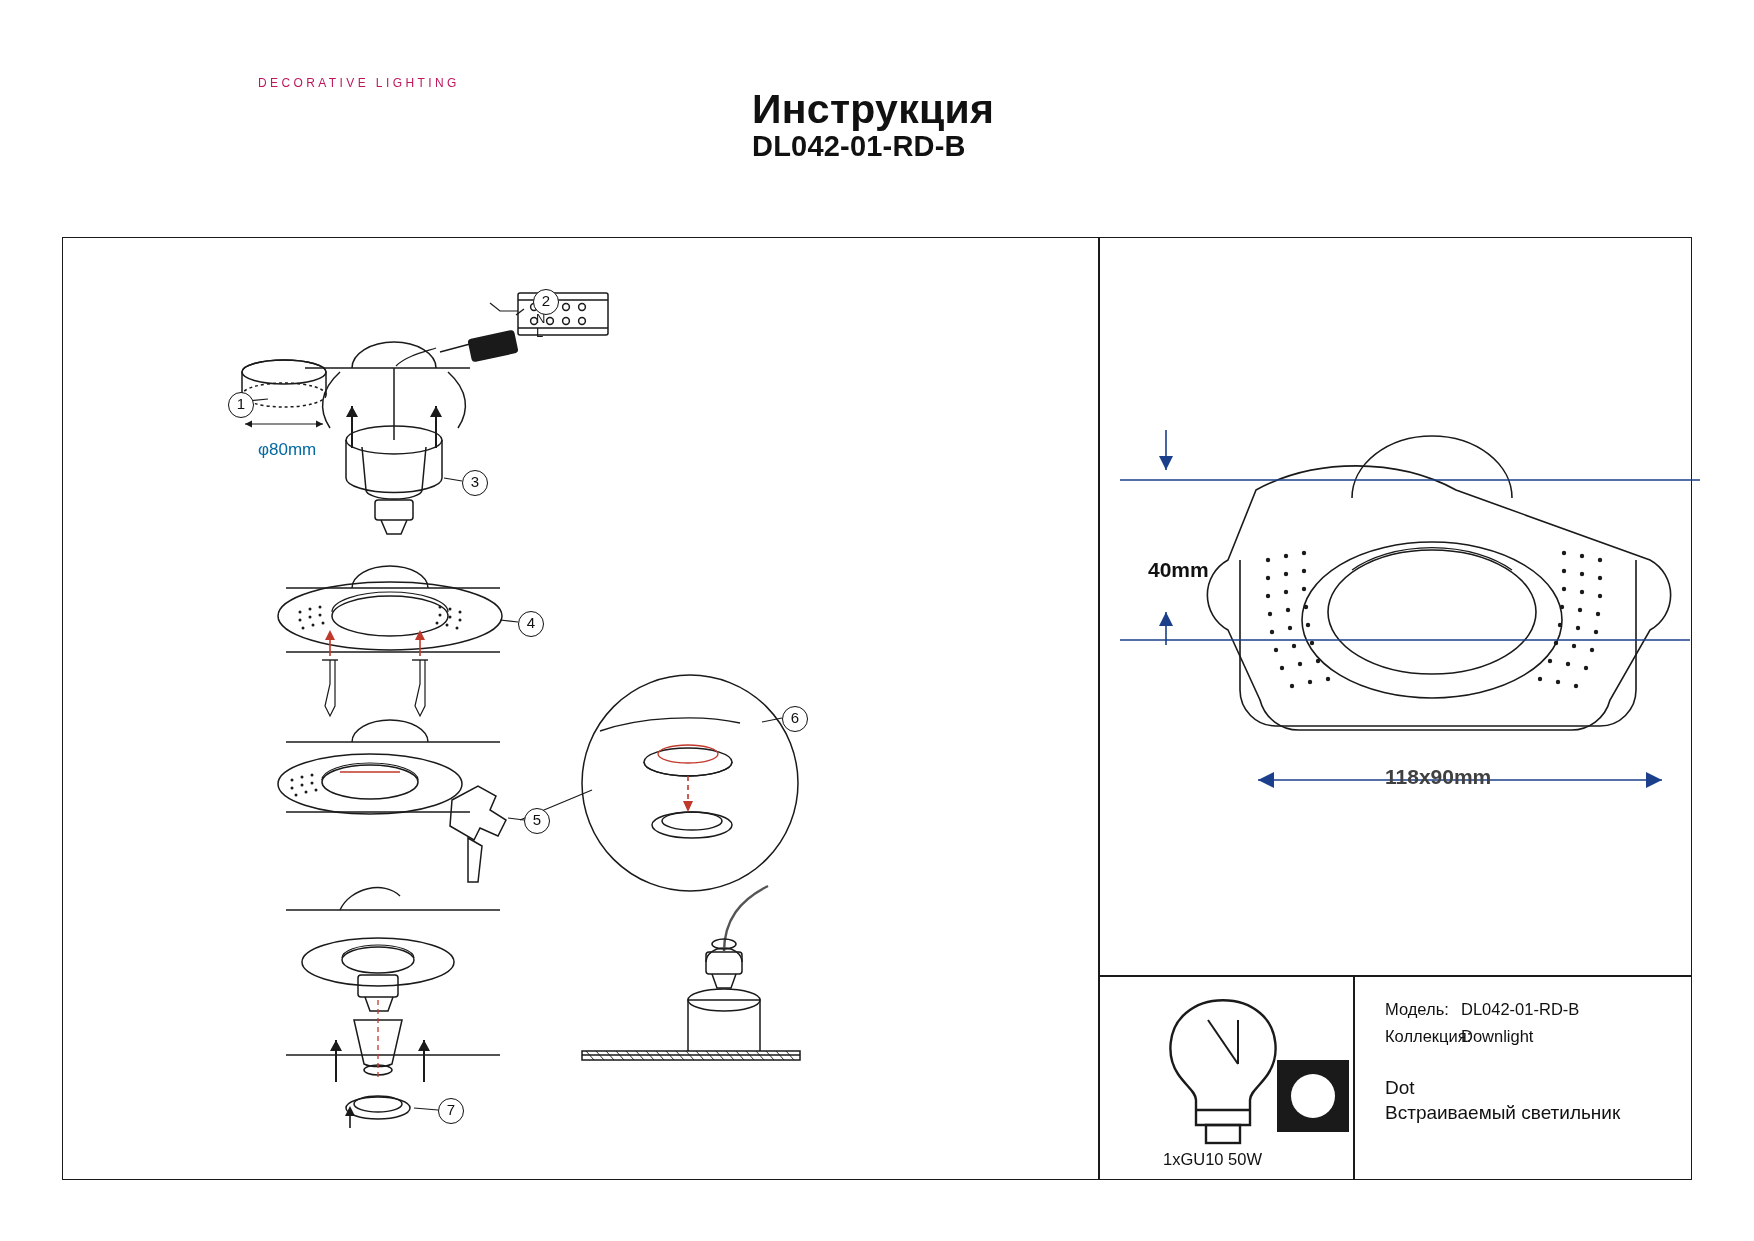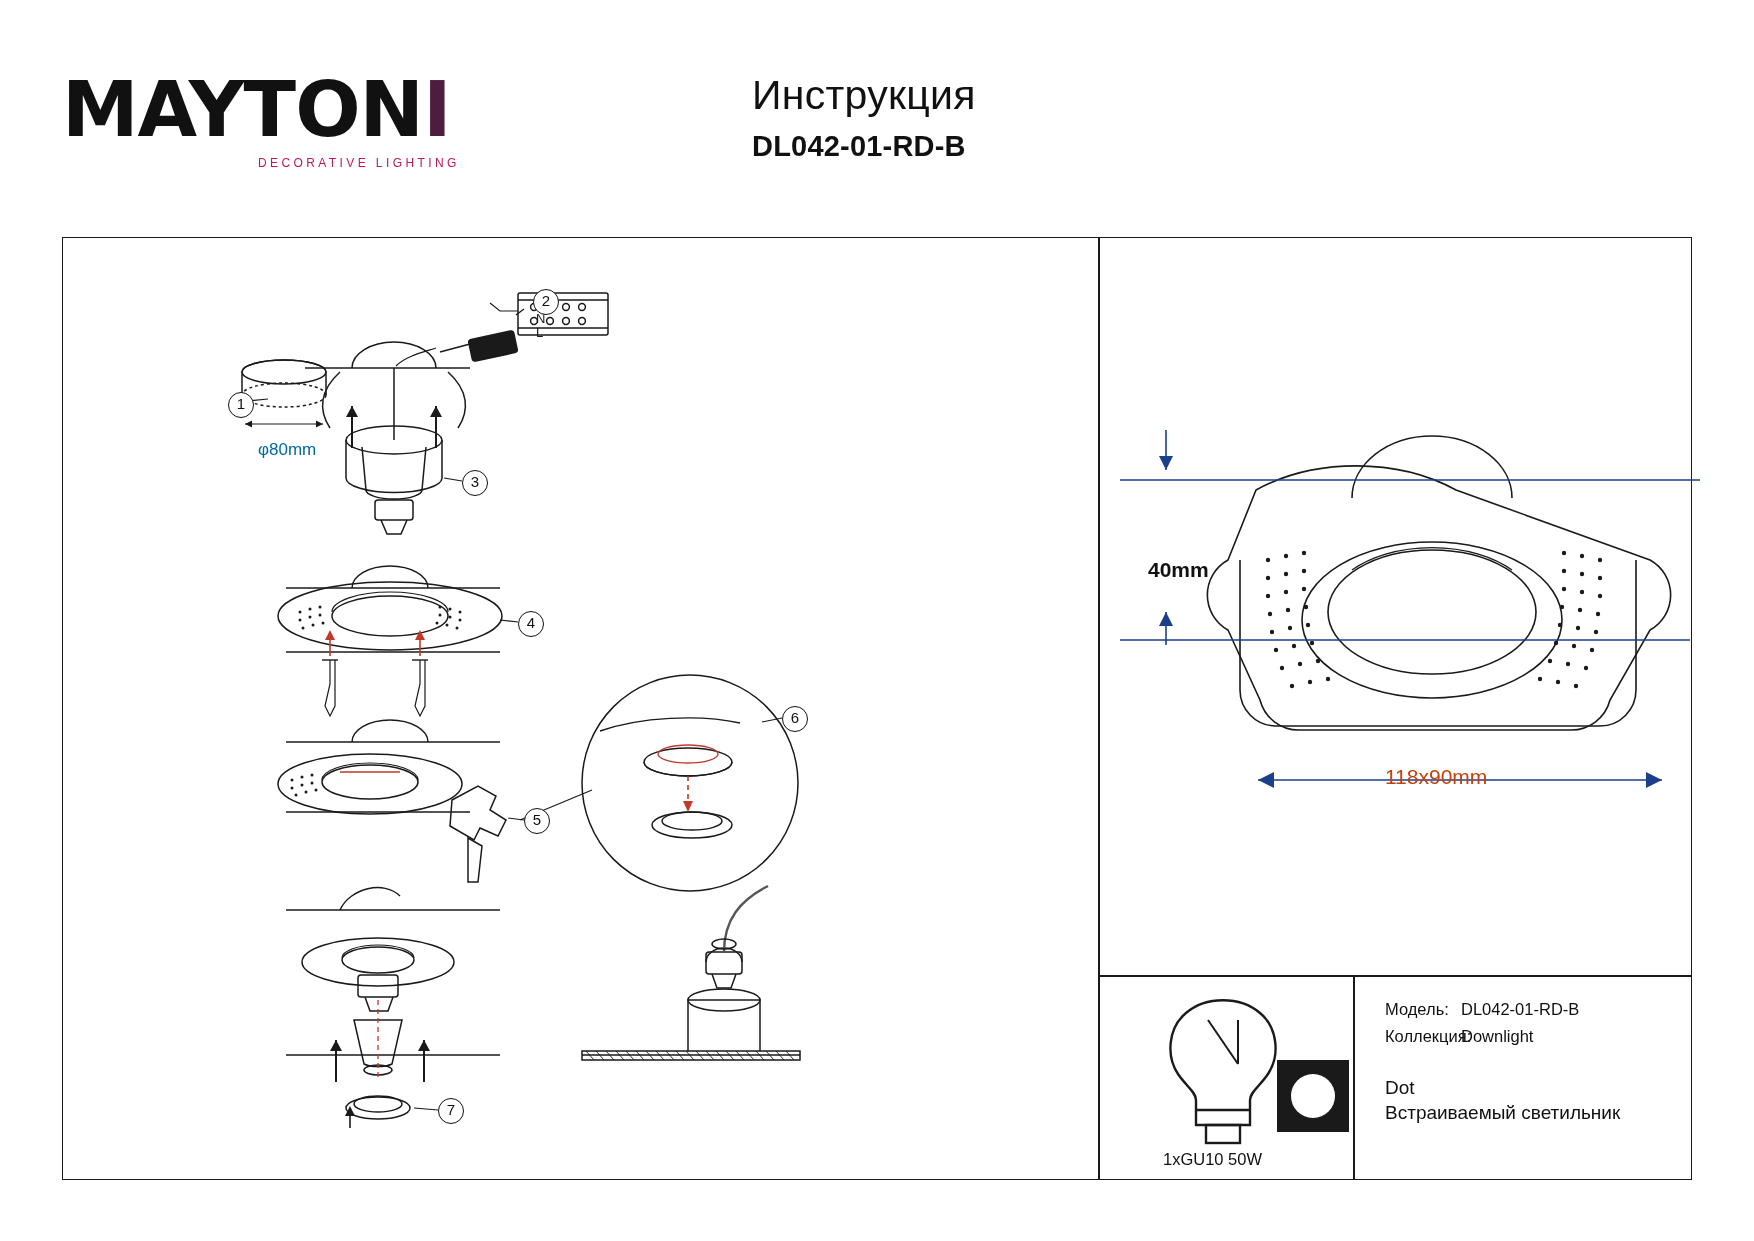--- a/index.html
+++ b/index.html
@@ -45,23 +45,23 @@
     margin-left: 196px;
     font-family: "Liberation Sans", sans-serif;
     font-size: 12px;
     letter-spacing: 3.4px;
     color: #be185d;
     font-weight: normal;
   }
   .doc-title {
     position: absolute;
     left: 752px;
-    top: 72px;
+    top: 86px;
     font-size: 41px;
-    font-weight: normal;
+    font-weight: bold;
     color: #111;
     letter-spacing: 0.3px;
   }
   .doc-model {
     position: absolute;
     left: 752px;
     top: 130px;
     font-size: 29px;
     font-weight: bold;
     color: #111;
@@ -141,22 +141,22 @@
     font-size: 21px;
     font-weight: bold;
     color: #111;
     text-align: right;
   }
   .dim-118 {
     position: absolute;
     left: 1385px;
     top: 765px;
     font-size: 21px;
-    font-weight: normal;
-    color: #c2410c;
+    font-weight: bold;
+    color: #404040;
   }
   .dim-80 {
     position: absolute;
     left: 258px;
     top: 440px;
     font-size: 17px;
     color: #0369a1;
   }
 
   
@@ -172,21 +172,20 @@
     color: #111;
     background: #fff;
   }
 </style>
 </head>
 <body>
 
 <div class="page">
 
   <div class="brand">
-    <div class="brand-word"><span>MAYTON</span><span class="accent">I</span></div>
     <div class="brand-sub">DECORATIVE LIGHTING</div>
   </div>
 
   <div class="doc-title">Инструкция</div>
   <div class="doc-model">DL042-01-RD-B</div>
 
   <div class="frame"></div>
   <div class="v-divider"></div>
   <div class="h-divider-right"></div>
   <div class="v-divider-bulbbox"></div>

